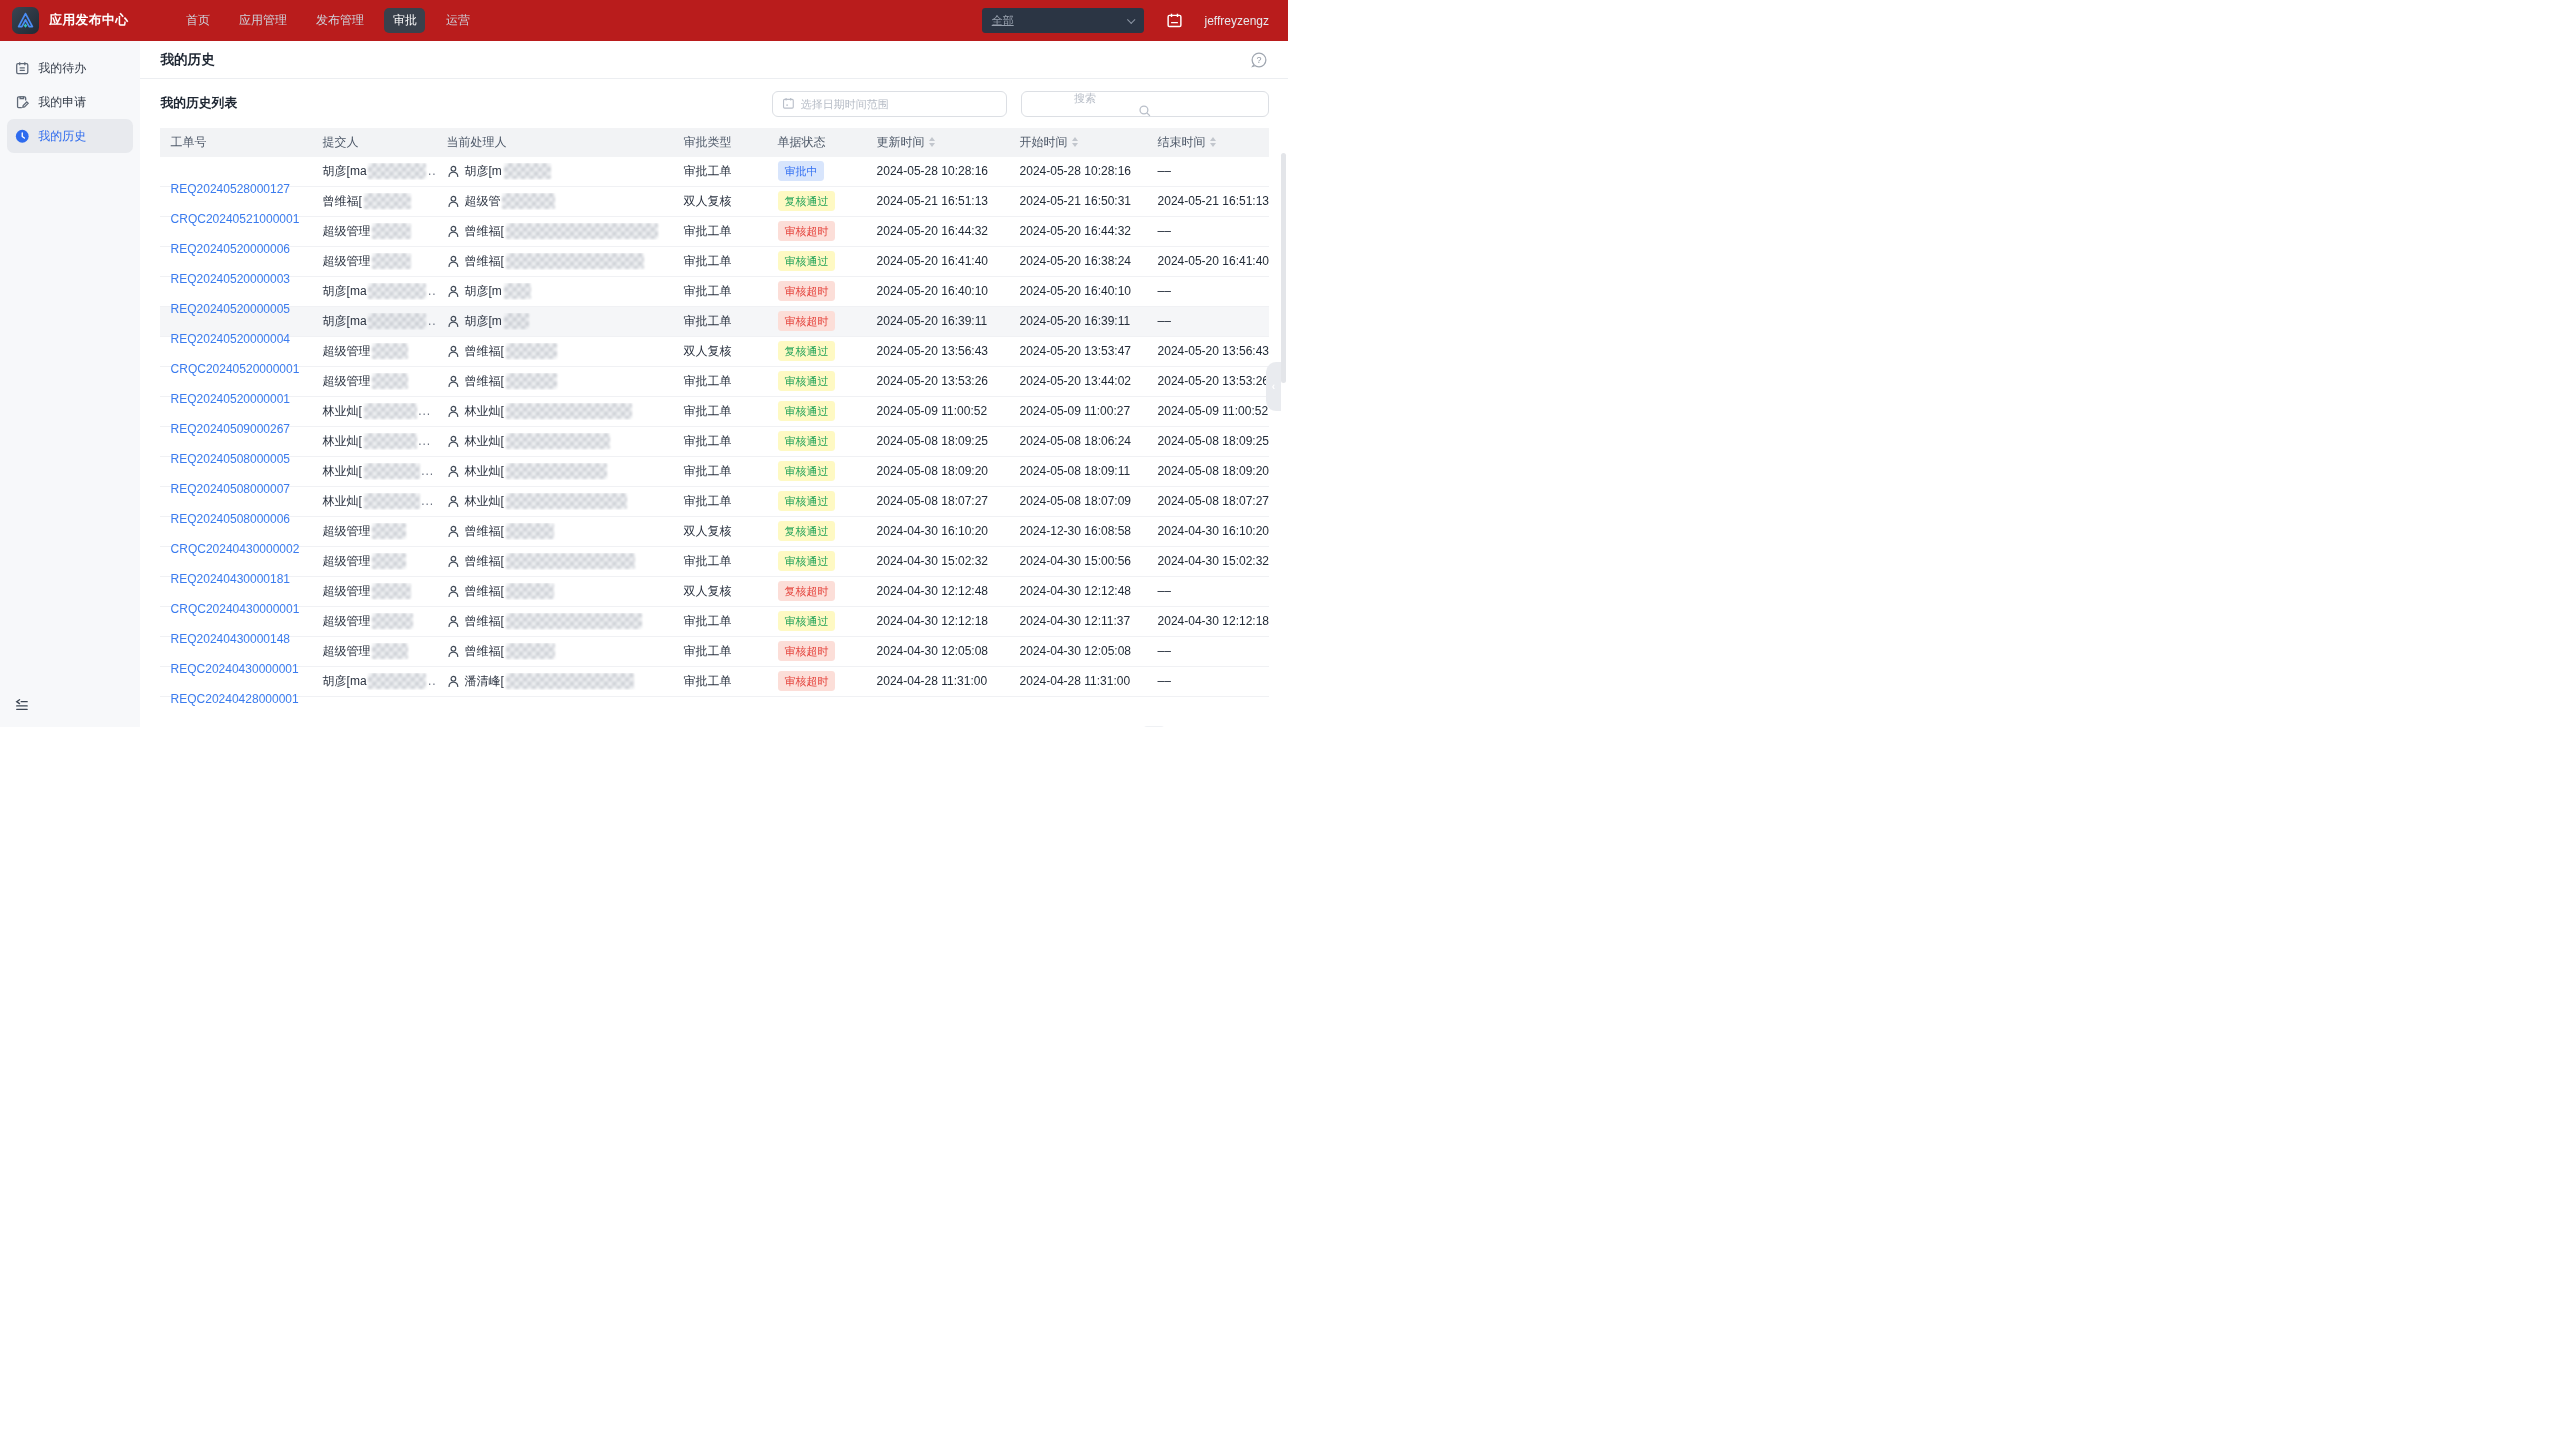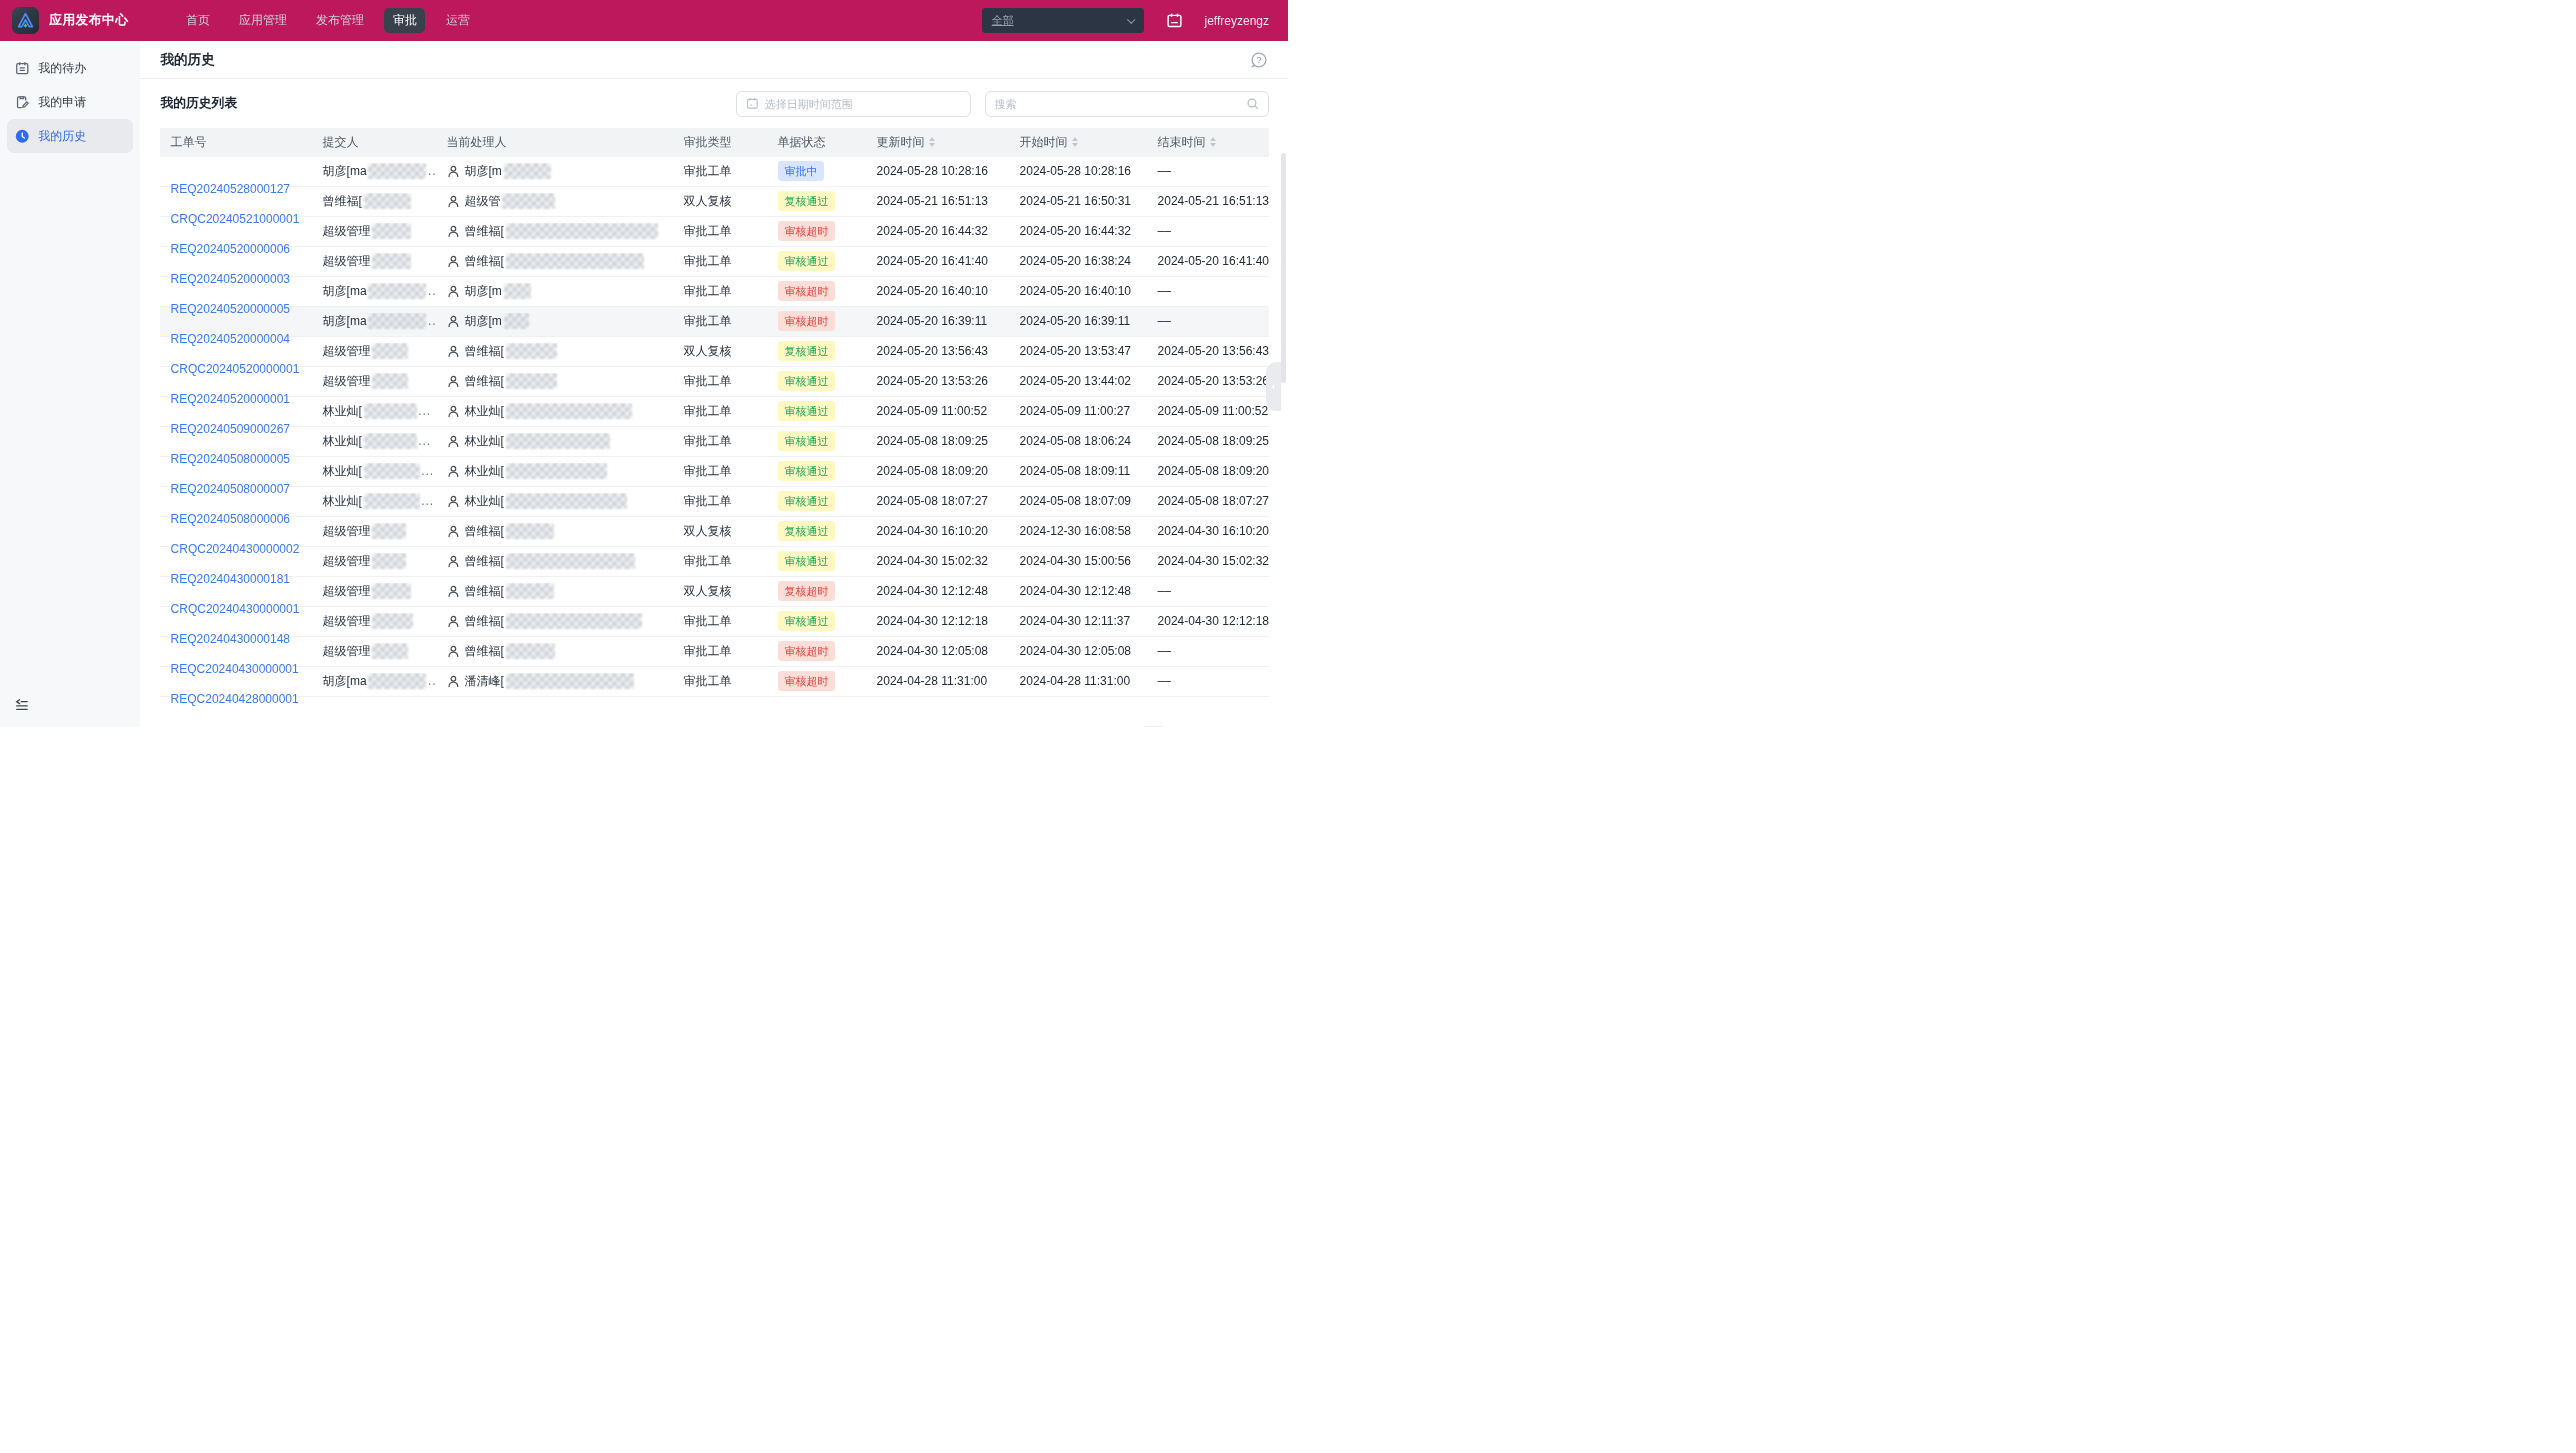--- a/index.html
+++ b/index.html
@@ -1,21 +1,21 @@
 <!DOCTYPE html>
 <html style="font-size:13.6px"><head>
 <meta charset="utf-8">
 <style>
   * { box-sizing: border-box; margin: 0; padding: 0; }
   html,body { width:1288px; height:727px; overflow:hidden; }
   body { font-family:"Liberation Sans","DejaVu Sans",sans-serif; background:#fff; color:#252f3f; }
   .app { position:relative; width:1288px; height:727px; display:flex; flex-direction:column; }
 
   
-  .topnav { height:41px; background:#be185d; display:flex; align-items:center; padding:0 19px 0 12px; flex:0 0 41px; }
+  .topnav { height:41px; background:#b91c1c; display:flex; align-items:center; padding:0 19px 0 12px; flex:0 0 41px; }
   .logo { width:27px; height:27px; border-radius:6.8px; background:linear-gradient(135deg,#3a4552 0%,#222a35 100%); display:flex; align-items:center; justify-content:center; }
   .app-title { color:#fff; font-size:12.8px; font-weight:bold; margin-left:10.2px; letter-spacing:0.4px; }
   .nav-items { display:flex; align-items:center; margin-left:49px; gap:12px; }
   .nav-item { color:#cdd3db; font-size:12px; padding:4.3px 8.5px; border-radius:5.1px; cursor:pointer; white-space:nowrap; }
   .nav-item.active { background:#39414c; color:#fff; }
   .topnav-right { margin-left:auto; display:flex; align-items:center; gap:22px; }
   .top-select { width:162px; height:25.6px; background:#2b3544; border-radius:3.4px; display:flex; align-items:center; padding:0 10.2px; cursor:pointer; }
   .top-select .sel-text { color:#98a1ae; font-size:11px; flex:1;text-decoration:underline; }
   .caret-down { width:6px; height:6px; border-right:1.3px solid #8b95a3; border-bottom:1.3px solid #8b95a3; transform:rotate(45deg) translateY(-1.7px); }
   .username { color:#e6e9ed; font-size:12px; }
@@ -31,21 +31,21 @@
   .page-head { height:38px; display:flex; align-items:center; padding:0 20.4px; border-bottom:0.9px solid #eceef1; flex:0 0 38px; }
   .page-title { font-size:13.6px; font-weight:bold; color:#1f2733; }
   .help { margin-left:auto; cursor:pointer; display:flex; align-items:center; }
 
   .content { flex:1; padding:12px 19px 0 20.4px; display:flex; flex-direction:column; min-height:0; }
   .list-head { display:flex; align-items:center; }
   .list-title { font-size:12.8px; font-weight:bold; color:#1f2733; }
   .filters { margin-left:auto; display:flex; gap:13.6px; }
   .input-box { height:25.6px; border:0.9px solid #dcdfe4; border-radius:6px; display:flex; align-items:center; padding:0 8.5px; background:#fff; }
   .date-box { width:235px; gap:6px; }
-  .search-box { width:284px; }
+  .search-box { width:248px;flex-direction:column; }
   .input-box input { border:none; outline:none; flex:1; font-size:11px; color:#333; background:transparent; font-family:inherit; min-width:0; }
   .input-box input::placeholder { color:#b6bcc6; }
 
   
   .table { margin-top:11px; --cols:152px 124px 237px 94px 99px 143px 138px 1fr; }
   .thead { display:grid; grid-template-columns:var(--cols); background:#f2f3f5; height:29px; align-items:center; }
   .th { font-size:12px; color:#4e5969; padding-left:10.2px; display:flex; align-items:center; gap:4.3px; white-space:nowrap; }
   .sorter { display:inline-flex; flex-direction:column; gap:1.7px; cursor:pointer; }
   .sorter i { width:0; height:0; border-left:3.4px solid transparent; border-right:3.4px solid transparent; display:block; }
   .sorter .up { border-bottom:4.3px solid #c2c6cd; }

